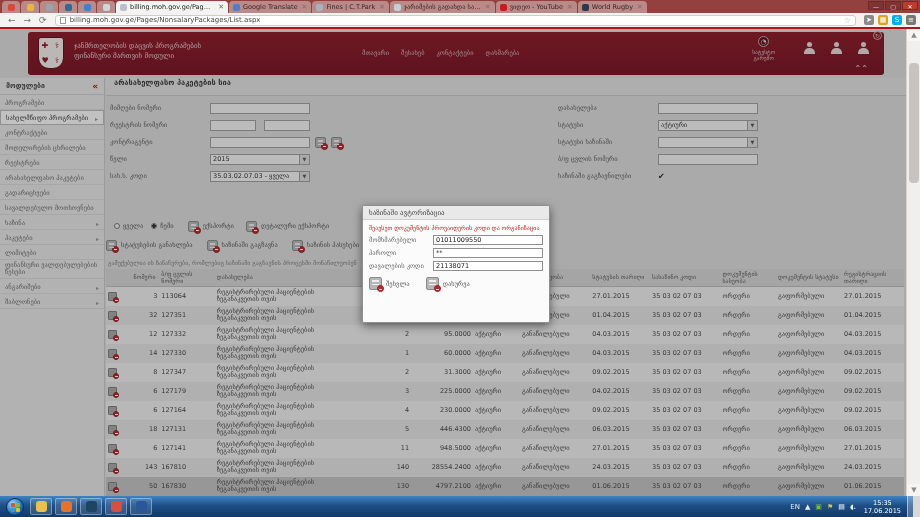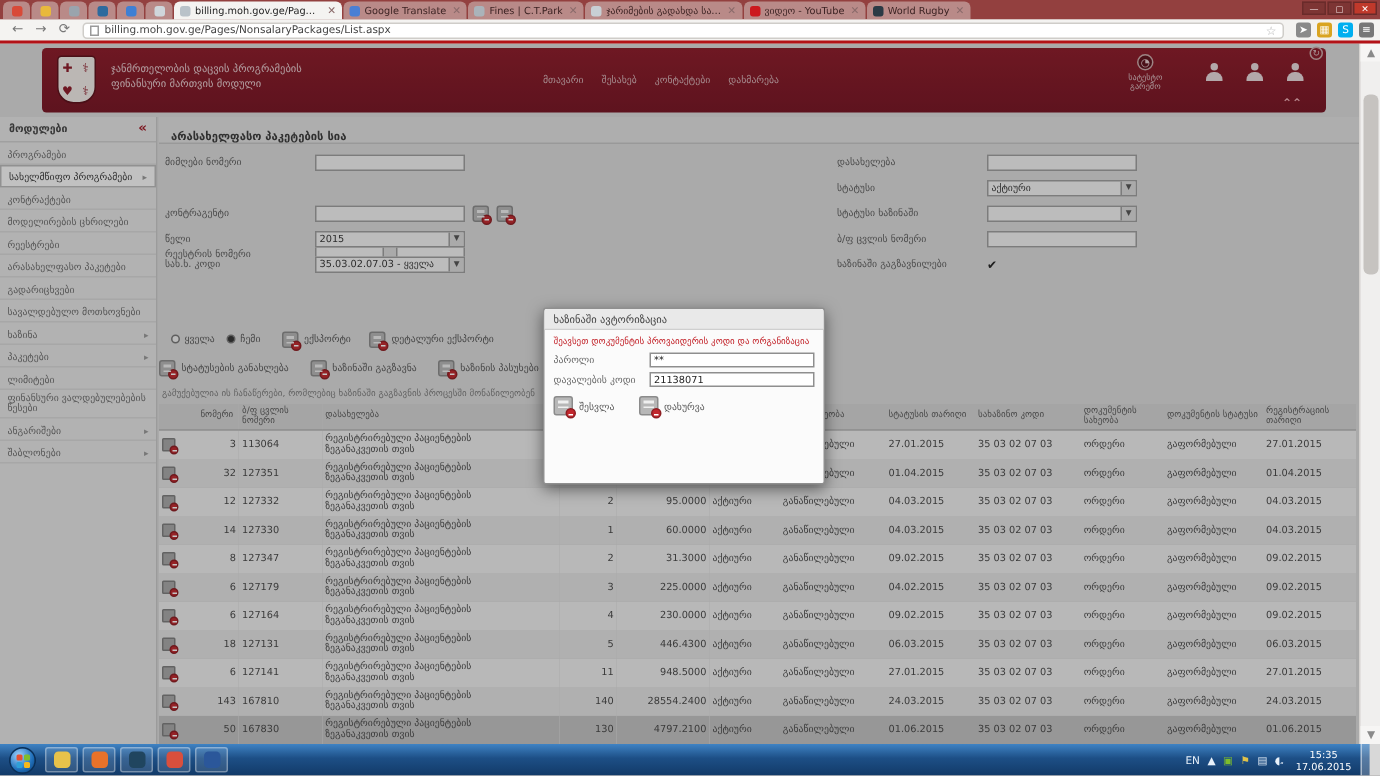--- a/index.html
+++ b/index.html
@@ -43,21 +43,21 @@
 .chev{position:absolute;right:16px;top:32px;color:#e9aab2;font-weight:bold;font-size:8px}
 .cornericon{position:absolute;right:2px;top:-1px;width:9px;height:9px;border-radius:50%;border:1px solid #caa;color:#dcc0c3;font-size:6px;line-height:8px;text-align:center}
 
 .sidebar{position:absolute;left:0;top:49px;width:105px;height:418px;background:#e7e7e7;border-right:1px solid #c9c9c9}
 .sbhead{height:17px;border-bottom:1px solid #cfcfcf;display:flex;align-items:center;padding:0 6px;font-size:7px;color:#444;font-weight:bold}
 .sbhead .coll{margin-left:auto;color:#a01622;font-weight:bold;font-size:9px}
 .sbitem{min-height:15px;display:flex;align-items:flex-end;padding:2px 5px;border-bottom:1px solid #d8d8d8;color:#6b6b6b;font-size:6.5px;line-height:7px}
 .sbitem.active{background:#fbfbfb;border:1px solid #bbb;color:#333}
 .sbitem .arr{margin-left:auto;color:#999;font-size:6px}
 
-.titleband{position:absolute;left:106px;top:49px;width:800px;height:18px;background:#e2e2e2;border-bottom:1px solid #c6c6c6;display:flex;align-items:flex-end}
+.titleband{position:absolute;left:106px;top:49px;width:800px;height:18px;background:#e2e2e2;border-bottom:1px solid #c6c6c6;display:flex;align-items:flex-start}
 .titleband b{margin-left:8px;font-size:7.5px;color:#3a3a3a}
 .filters{position:absolute;left:106px;top:70px;width:800px;height:115px}
 .frow{position:absolute;height:12px;display:flex;align-items:center}
 .flabel{font-size:6.5px;color:#5c5c5c;width:100px}
 .fctrl{height:11px;background:#f4f4f4;border:1px solid #9f9f9f;font-size:6.5px;line-height:9px;padding:0 2px;color:#333}
 .fsel{position:relative}
 .fsel .da{position:absolute;right:0;top:0;width:10px;height:9px;background:#dcdcdc;border-left:1px solid #9f9f9f;text-align:center;font-size:5px;line-height:9px;color:#555}
 .iconbtn{width:11px;height:11px;background:#b7b7b7;border:1px solid #8b8b8b;border-radius:2px;position:relative;margin-left:5px}
 .iconbtn::before{content:"";position:absolute;left:2px;top:2px;right:2px;height:2px;background:#efefef}
 .iconbtn::after{content:"";position:absolute;left:2px;top:6px;right:2px;height:1px;background:#efefef}
@@ -277,21 +277,21 @@
 
   <div class="titleband">
     <b>არასახელფასო პაკეტების სია</b>
   </div>
 
   <div class="filters" id="filters">
       <div class="frow" style="top: 3px; left: 4px;">
         <span class="flabel">მიმღები ნომერი</span>
         <span class="fctrl" style="width: 100px;"></span>
       </div>
-      <div class="frow" style="top: 20px; left: 4px; margin-top: 44px;">
+      <div class="frow" style="top: 20px; left: 4px;">
         <span class="flabel">რეესტრის ნომერი</span>
         <span class="fctrl" style="width: 46px;"></span>
         <span class="fctrl" style="width: 46px; margin-left: 8px;"></span>
       </div>
       <div class="frow" style="top: 37px; left: 4px;">
         <span class="flabel">კონტრაგენტი</span>
         <span class="fctrl" style="width: 100px;"></span>
         <span class="iconbtn">
           <span class="badge"></span>
         </span>
@@ -613,20 +613,24 @@
   </div>
 </div>
 
 <div class="dim"></div>
 
 <div class="modal">
   <div class="mtitle">ხაზინაში ავტორიზაცია</div>
   <div class="mmsg">შეავსეთ დოკუმენტის პროვაიდერის კოდი და ორგანიზაცია</div>
   <div id="mfields">
       <div class="mrow">
+        <span class="mlabel">მომხმარებელი</span>
+        <span class="minput">01011009550</span>
+      </div>
+      <div class="mrow">
         <span class="mlabel">პაროლი</span>
         <span class="minput">**</span>
       </div>
       <div class="mrow">
         <span class="mlabel">დავალების კოდი</span>
         <span class="minput">21138071</span>
       </div>
     </div>
   <div class="mbtns">
     <span class="grp">

